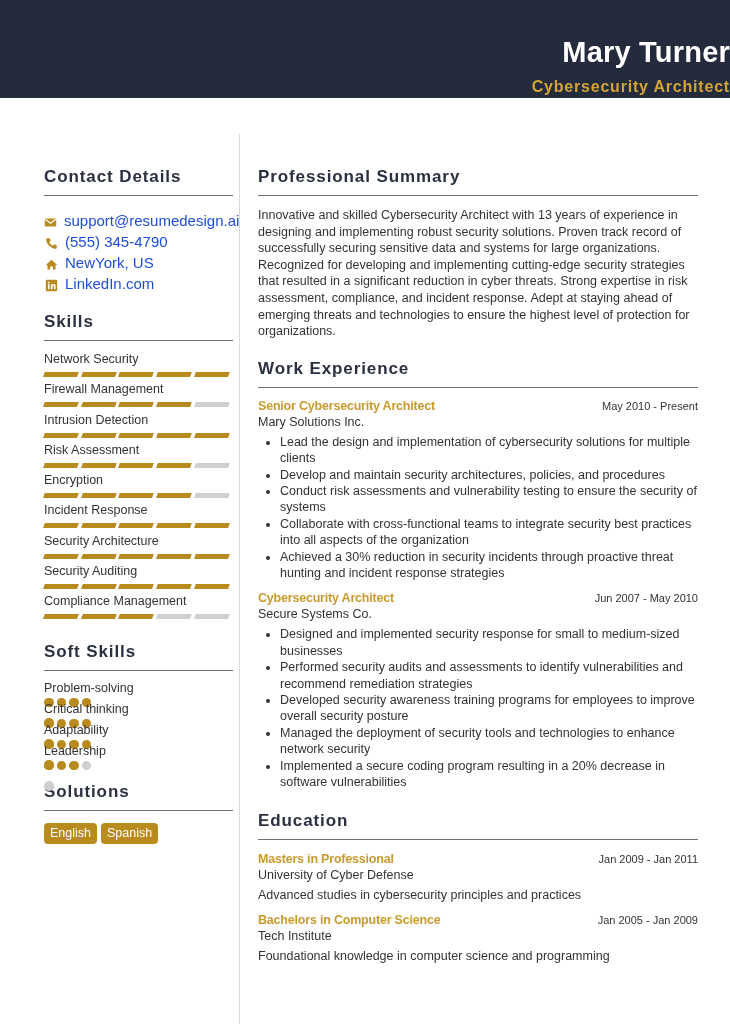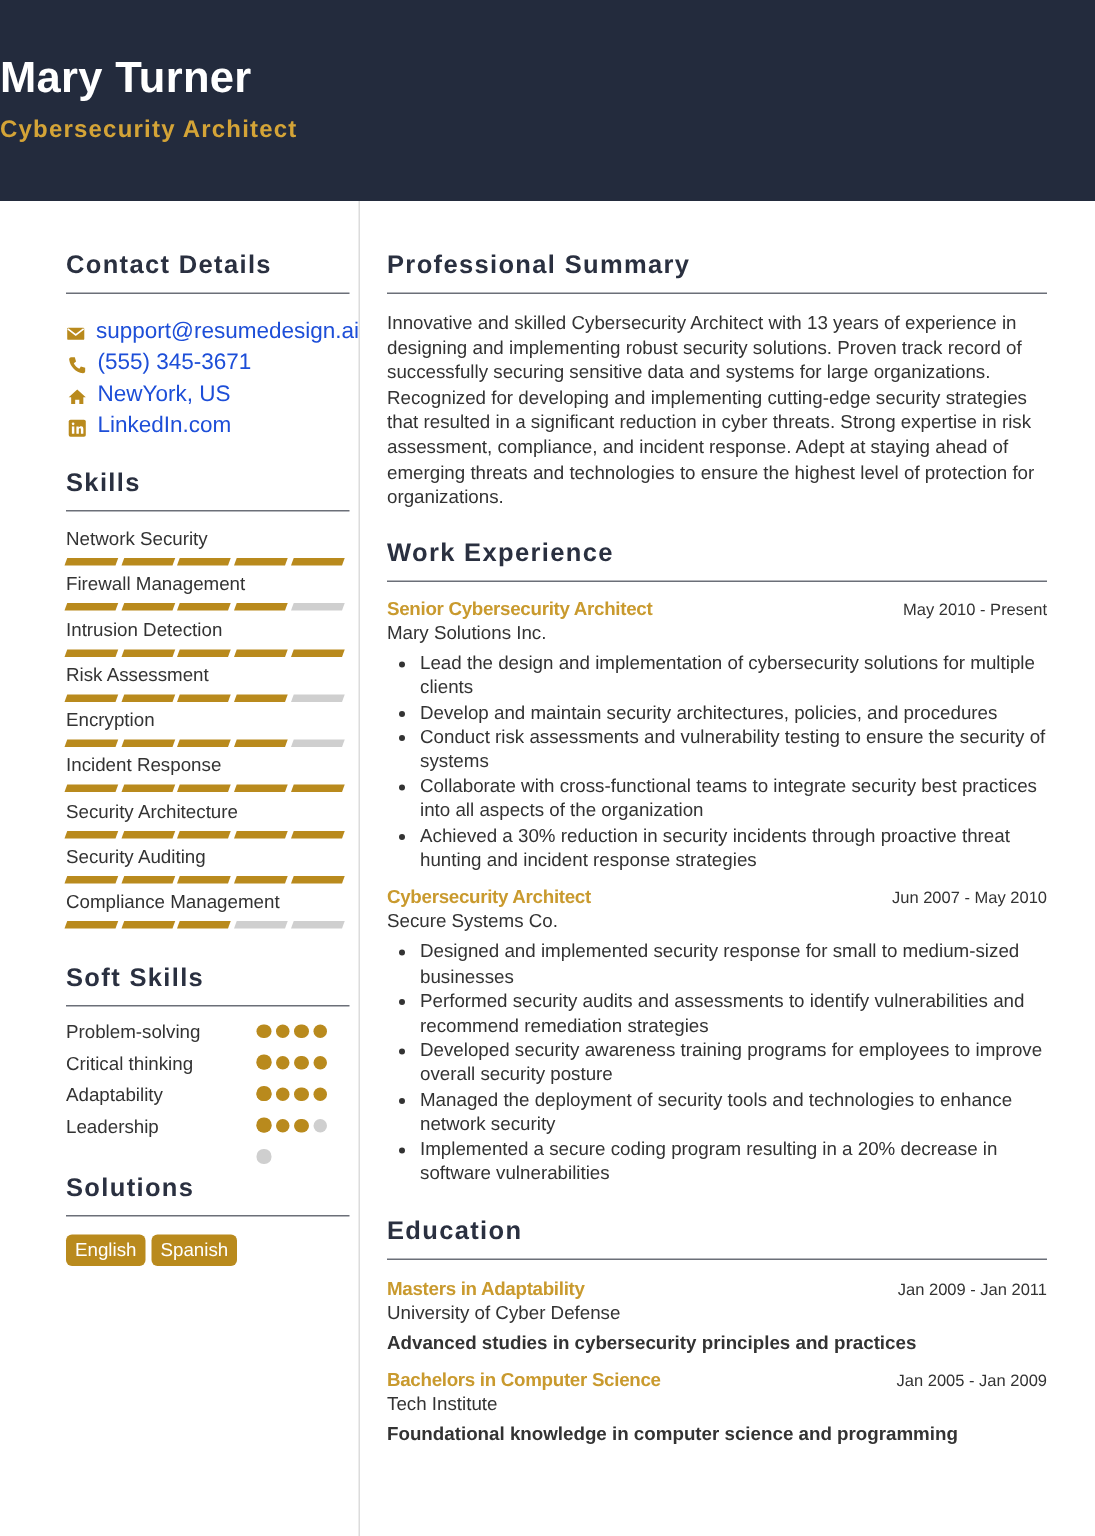--- a/index.html
+++ b/index.html
@@ -1,19 +1,19 @@
 <!DOCTYPE html>
 <html><head>
 <meta charset="utf-8">
 <style>
   * { box-sizing: border-box; margin: 0; padding: 0; }
   html, body { width: 730px; height: 1024px; background: #ffffff; overflow: hidden; }
   body { font-family: "Liberation Sans", "DejaVu Sans", sans-serif; color: #2b2b2b; position: relative; }
 
-  .header { position: absolute; left: 0; top: 0; width: 730px; height: 134px; background: #232b3d; text-align: left; }
+  .header { position: absolute; left: 0; top: 0; width: 730px; height: 98px; background: #232b3d; text-align: right; }
   .header .name { position: absolute; left: 0; right: 0; top: 36px; font-size: 29px; font-weight: bold; color: #ffffff; letter-spacing: 0.2px; }
   .header .title { position: absolute; left: 0; right: 0; top: 78px; font-size: 16px; font-weight: bold; color: #d4a437; letter-spacing: 0.8px; }
 
   .divider-v { position: absolute; left: 239px; top: 134px; width: 1px; height: 890px; background: #dcdcdc; }
 
   .sidebar { position: absolute; left: 44px; top: 134px; width: 189px; }
   .main { position: absolute; left: 258px; top: 134px; width: 440px; }
 
   .sec-title { font-size: 17px; font-weight: bold; color: #2a3040; letter-spacing: 0.9px; padding-bottom: 8px; border-bottom: 1.5px solid #6b6f78; }
 
@@ -23,41 +23,41 @@
   .contact-row .ic svg { width: 13px; height: 13px; }
 
   .skills { margin-top: 11px; }
   .skill { height: 30.3px; }
   .skill .lbl { font-size: 12.5px; color: #333; line-height: 15px; }
   .skill .bars { display: flex; margin-top: 5px; }
   .skill .seg { width: 34px; height: 4.5px; margin-right: 3.7px; transform: skewX(-20deg); background: #cfcfcf; }
   .skill .seg.on { background: #b98a1d; }
 
   .soft { margin-top: 10px; }
-  .soft-row { display: flex; height: 21px; align-items: flex-start; position: relative; }
+  .soft-row { display: flex; height: 21px; align-items: flex-start; position: relative; flex-direction: column; }
   .soft-row .lbl { font-size: 12.5px; color: #333; width: 127px; line-height: 15px; }
   .dots { display: flex; flex-wrap: wrap; width: 50px; position: relative; top: 2px; }
   .dot { width: 9.5px; height: 9.5px; border-radius: 50%; background: #cfcfcf; margin-right: 3px; margin-bottom: 11px; }
   .dot.on { background: #b98a1d; }
 
   .langs { margin-top: 12px; display: flex; }
   .lang { background: #b98a1d; color: #fff; font-size: 12.5px; border-radius: 4px; padding: 3px 6px 4px 6px; margin-right: 4px; }
 
   .summary { margin-top: 11px; font-size: 12.5px; line-height: 16.6px; color: #333; }
 
   .job { margin-top: 11px; }
   .job-head { display: flex; justify-content: space-between; align-items: baseline; }
   .job-title { font-size: 12.5px; font-weight: bold; color: #c99a2e; letter-spacing: -0.2px; }
   .job-date { font-size: 11px; color: #333; }
   .job-org { font-size: 12.5px; color: #333; margin-top: 2px; }
   .job ul { margin-top: 5px; padding-left: 22px; }
   .job li { font-size: 12.5px; line-height: 16.4px; color: #333; }
 
   .edu { margin-top: 12px; }
-  .edu-desc { font-size: 12.5px; color: #333; margin-top: 6px; font-weight: bold; }
+  .edu-desc { font-size: 12.5px; color: #333; margin-top: 6px; }
 </style>
 </head>
 <body>
 
 <div class="header">
   <div class="name">Mary Turner</div>
   <div class="title">Cybersecurity Architect</div>
 </div>
 
 <div class="divider-v"></div>
@@ -75,21 +75,21 @@
             </svg>
         </span>
         <span>support@resumedesign.ai</span>
       </div>
       <div class="contact-row">
         <span class="ic">
           <svg viewBox="0 0 16 16">
               <path d="M3 1.5 L6 1.5 L7 5 L5.2 6.3 C6 8.3 7.7 10 9.7 10.8 L11 9 L14.5 10 L14.5 13 C14.5 14 13.5 14.8 12.5 14.6 C6.8 13.8 2.2 9.2 1.4 3.5 C1.2 2.5 2 1.5 3 1.5 Z" fill="#b98a1d"></path>
             </svg>
         </span>
-        <span>(555) 345-3671</span>
+        <span>(555) 345-4790</span>
       </div>
       <div class="contact-row">
         <span class="ic">
           <svg viewBox="0 0 16 16">
               <path d="M8 2 L15 8.5 L13 8.5 L13 14 L9.7 14 L9.7 10.5 L6.3 10.5 L6.3 14 L3 14 L3 8.5 L1 8.5 Z" fill="#b98a1d"></path>
             </svg>
         </span>
         <span>NewYork, US</span>
       </div>
       <div class="contact-row">
@@ -296,21 +296,21 @@
         <li>Implemented a secure coding program resulting in a 20% decrease in software vulnerabilities</li>
       </ul>
     </div>
   </div>
 
   <div style="margin-top:21px;">
     <div class="sec-title">Education</div>
 
     <div class="edu">
       <div class="job-head">
-        <span class="job-title">Masters in Adaptability</span>
+        <span class="job-title">Masters in Professional</span>
         <span class="job-date">Jan 2009 - Jan 2011</span>
       </div>
       <div class="job-org">University of Cyber Defense</div>
       <div class="edu-desc">Advanced studies in cybersecurity principles and practices</div>
     </div>
 
     <div class="edu" style="margin-top:11px;">
       <div class="job-head">
         <span class="job-title">Bachelors in Computer Science</span>
         <span class="job-date">Jan 2005 - Jan 2009</span>

